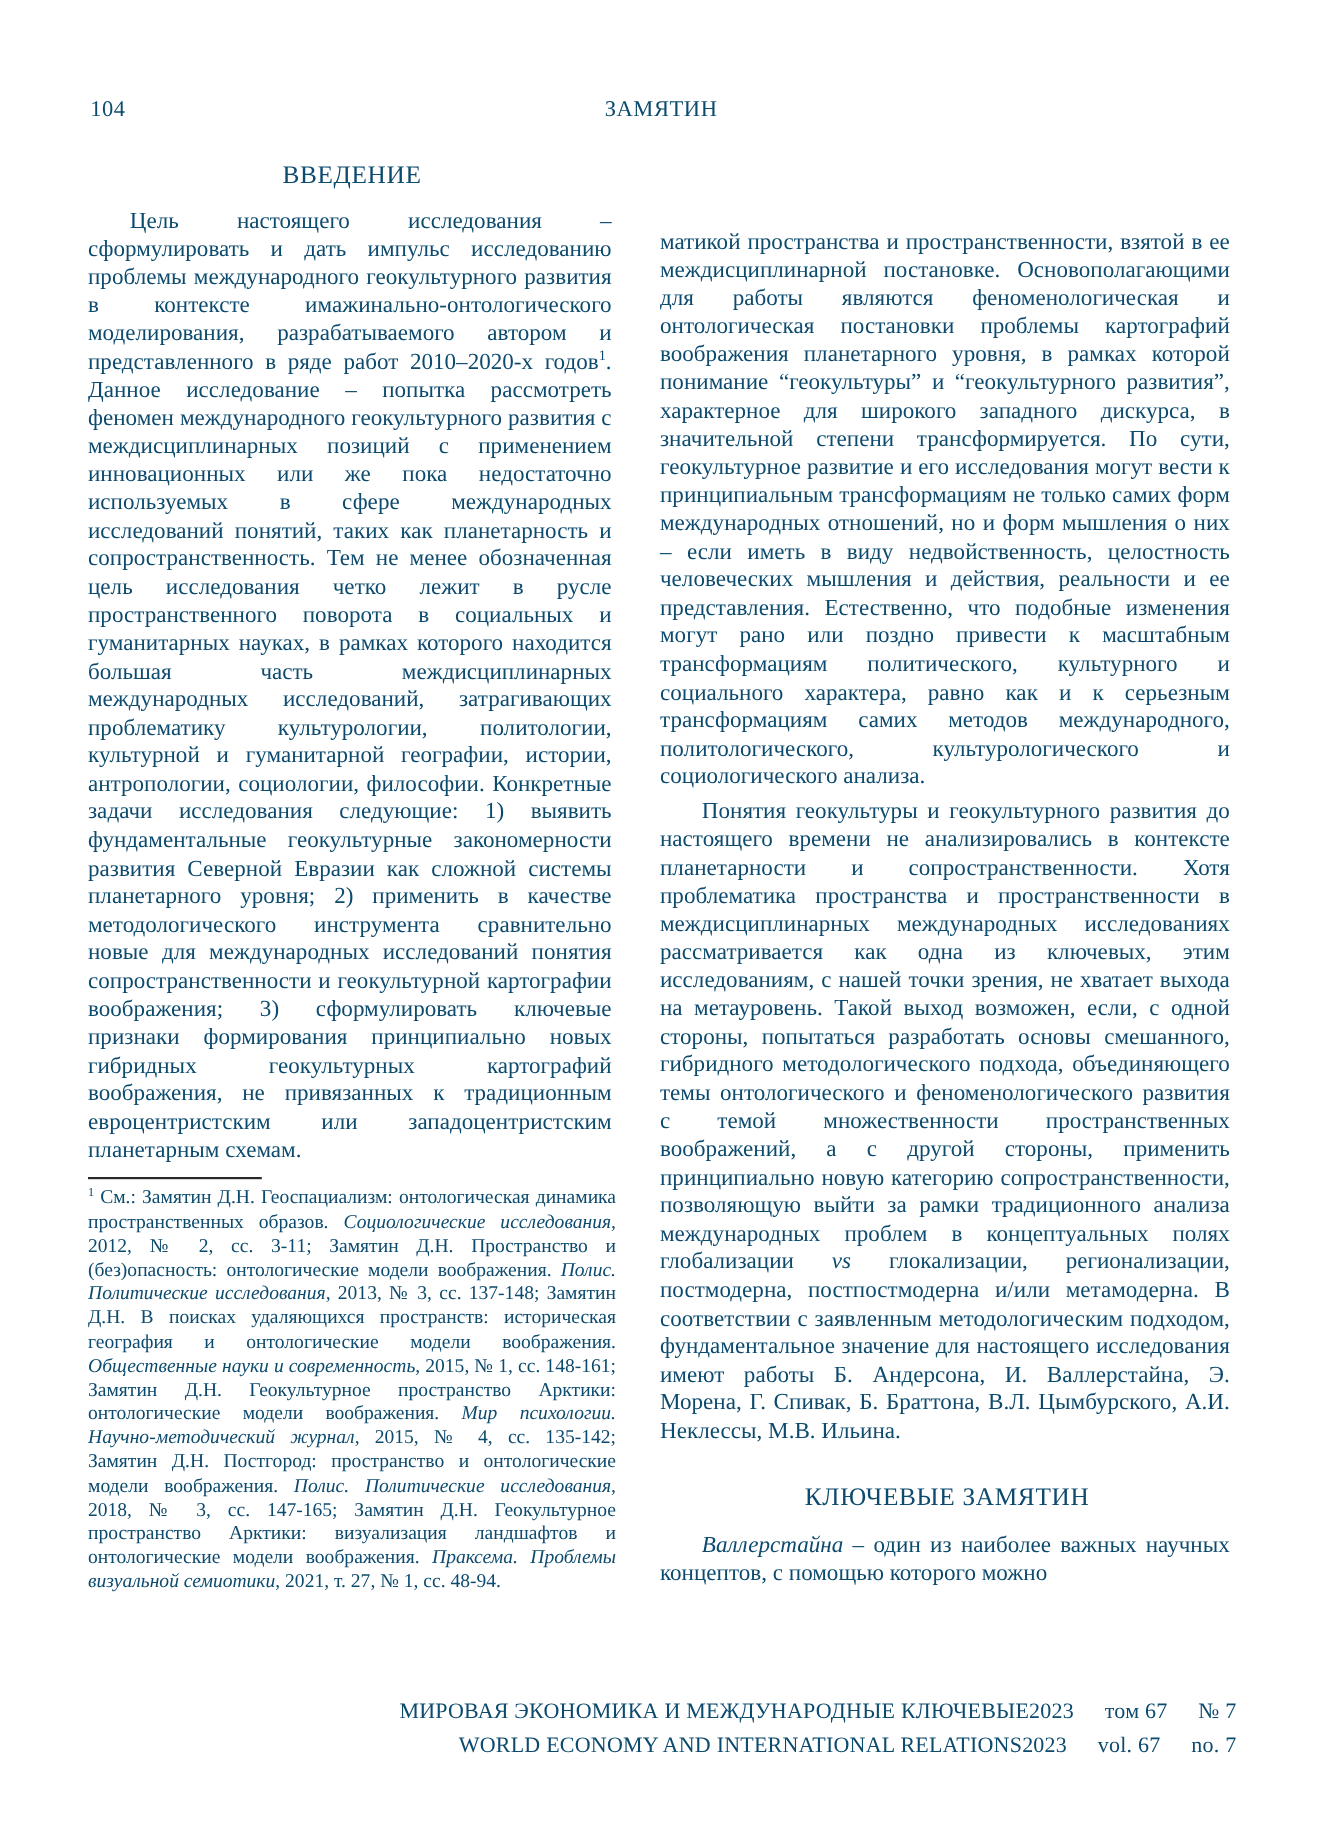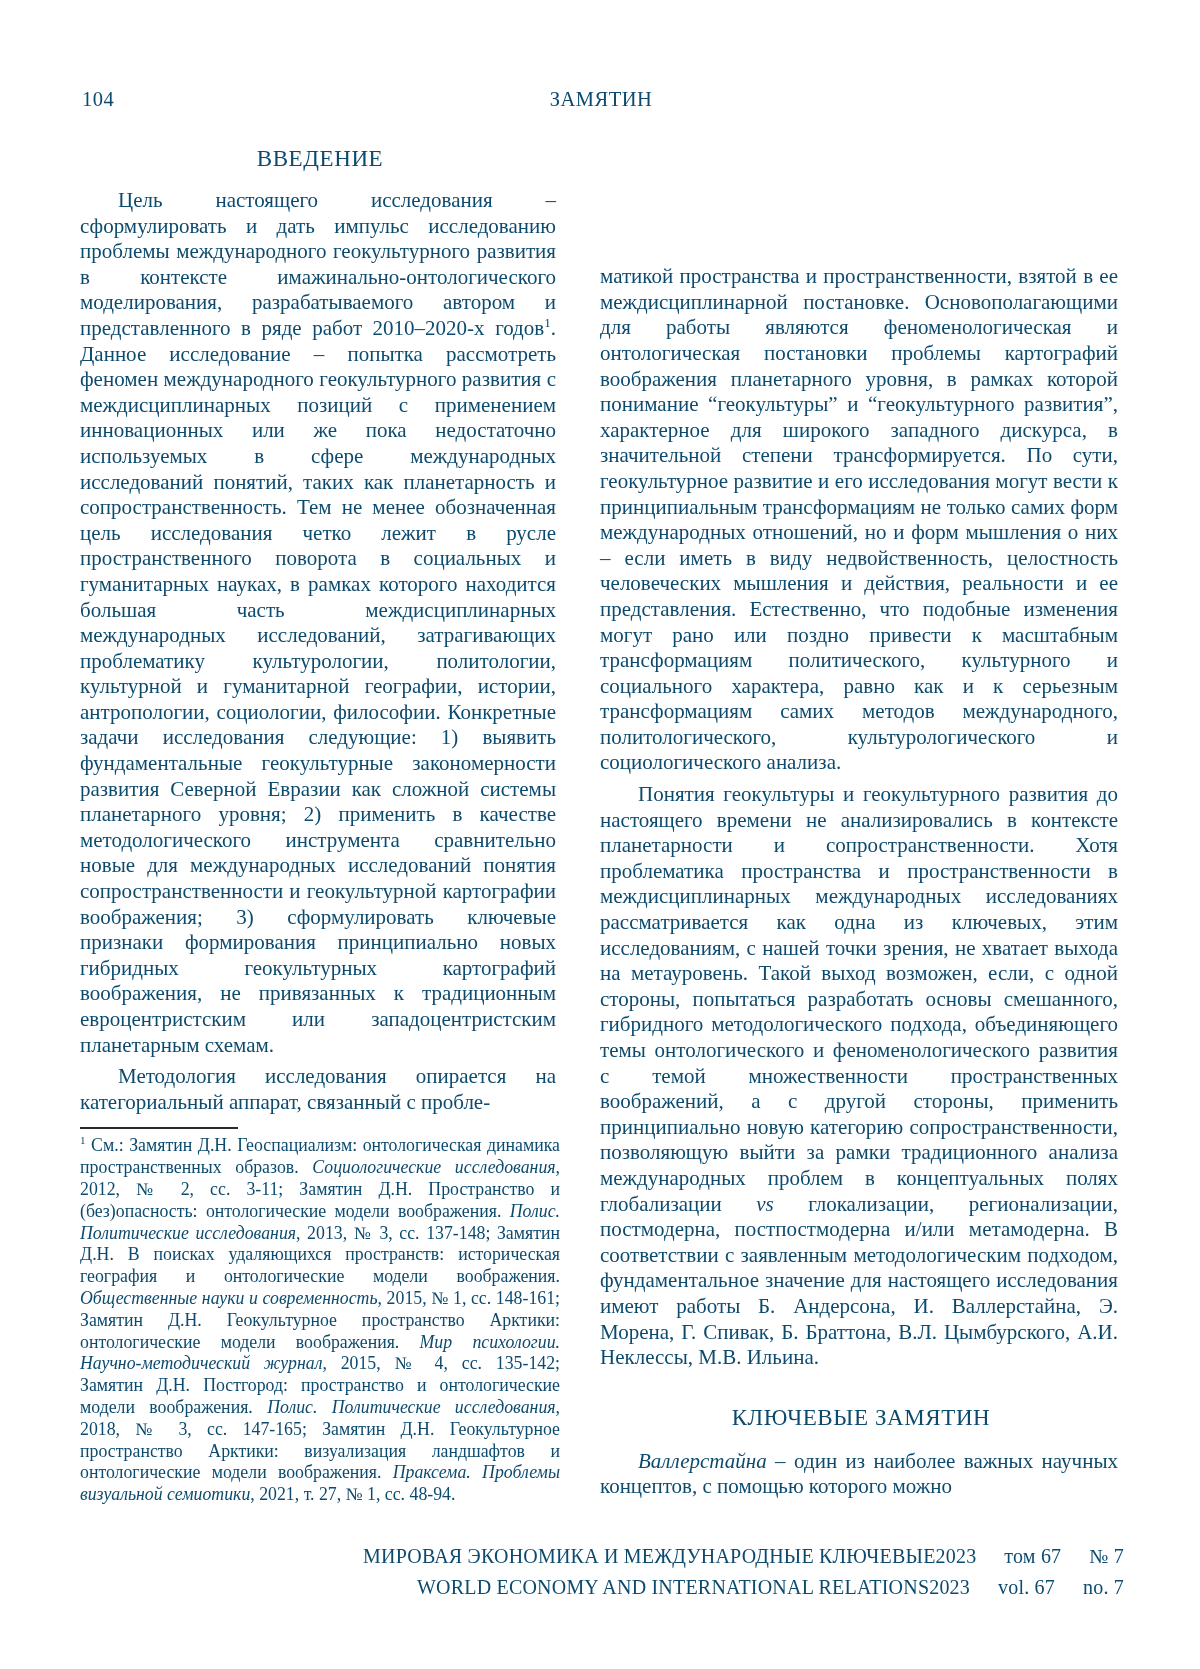--- a/index.html
+++ b/index.html
@@ -86,21 +86,20 @@
   <div class="running-header">
     <span class="page-number">104</span>
     <span class="running-title">ЗАМЯТИН</span>
   </div>
 
   <div class="columns">
 
     <div class="col col-left">
       <h2 class="section-heading">ВВЕДЕНИЕ</h2>
       <p class="body-par indent">Цель настоящего исследования – сформулировать и дать импульс исследованию проблемы международного геокультурного развития в контексте имажинально-онтологического моделирования, разрабатываемого автором и представленного в ряде работ 2010–2020-х годов<sup>1</sup>. Данное исследование – попытка рассмотреть феномен международного геокультурного развития с междисциплинарных позиций с применением инновационных или же пока недостаточно используемых в сфере международных исследований понятий, таких как планетарность и сопространственность. Тем не менее обозначенная цель исследования четко лежит в русле пространственного поворота в социальных и гуманитарных науках, в рамках которого находится большая часть междисциплинарных международных исследований, затрагивающих проблематику культурологии, политологии, культурной и гуманитарной географии, истории, антропологии, социологии, философии. Конкретные задачи исследования следующие: 1) выявить фундаментальные геокультурные закономерности развития Северной Евразии как сложной системы планетарного уровня; 2) применить в качестве методологического инструмента сравнительно новые для международных исследований понятия сопространственности и геокультурной картографии воображения; 3) сформулировать ключевые признаки формирования принципиально новых гибридных геокультурных картографий воображения, не привязанных к традиционным евроцентристским или западоцентристским планетарным схемам.</p>
-      <p class="body-par indent">Методология исследования опирается на категориальный аппарат, связанный с пробле-</p>
       <hr class="footnote-rule">
       <div class="footnote"><sup>1</sup> См.: Замятин Д.Н. Геоспациализм: онтологическая динамика пространственных образов. <i>Социологические исследования</i>, 2012, № 2, сс. 3-11; Замятин Д.Н. Пространство и (без)опасность: онтологические модели воображения. <i>Полис. Политические исследования</i>, 2013, № 3, сс. 137-148; Замятин Д.Н. В поисках удаляющихся пространств: историческая география и онтологические модели воображения. <i>Общественные науки и современность</i>, 2015, № 1, сс. 148-161; Замятин Д.Н. Геокультурное пространство Арктики: онтологические модели воображения. <i>Мир психологии. Научно-методический журнал</i>, 2015, № 4, сс. 135-142; Замятин Д.Н. Постгород: пространство и онтологические модели воображения. <i>Полис. Политические исследования</i>, 2018, № 3, сс. 147-165; Замятин Д.Н. Геокультурное пространство Арктики: визуализация ландшафтов и онтологические модели воображения. <i>Праксема. Проблемы визуальной семиотики</i>, 2021, т. 27, № 1, сс. 48-94.</div>
     </div>
 
     <div class="col col-right">
       <p class="body-par">матикой пространства и пространственности, взятой в ее междисциплинарной постановке. Основополагающими для работы являются феноменологическая и онтологическая постановки проблемы картографий воображения планетарного уровня, в рамках которой понимание “геокультуры” и “геокультурного развития”, характерное для широкого западного дискурса, в значительной степени трансформируется. По сути, геокультурное развитие и его исследования могут вести к принципиальным трансформациям не только самих форм международных отношений, но и форм мышления о них – если иметь в виду недвойственность, целостность человеческих мышления и действия, реальности и ее представления. Естественно, что подобные изменения могут рано или поздно привести к масштабным трансформациям политического, культурного и социального характера, равно как и к серьезным трансформациям самих методов международного, политологического, культурологического и социологического анализа.</p>
       <p class="body-par indent">Понятия геокультуры и геокультурного развития до настоящего времени не анализировались в контексте планетарности и сопространственности. Хотя проблематика пространства и пространственности в междисциплинарных международных исследованиях рассматривается как одна из ключевых, этим исследованиям, с нашей точки зрения, не хватает выхода на метауровень. Такой выход возможен, если, с одной стороны, попытаться разработать основы смешанного, гибридного методологического подхода, объединяющего темы онтологического и феноменологического развития с темой множественности пространственных воображений, а с другой стороны, применить принципиально новую категорию сопространственности, позволяющую выйти за рамки традиционного анализа международных проблем в концептуальных полях глобализации <i>vs</i> глокализации, регионализации, постмодерна, постпостмодерна и/или метамодерна. В соответствии с заявленным методологическим подходом, фундаментальное значение для настоящего исследования имеют работы Б. Андерсона, И. Валлерстайна, Э. Морена, Г. Спивак, Б. Браттона, В.Л. Цымбурского, А.И. Неклессы, М.В. Ильина.</p>
       <h2 class="section-heading kc-heading">КЛЮЧЕВЫЕ ЗАМЯТИН</h2>
       <p class="body-par indent"><i>Валлерстайна</i> – один из наиболее важных научных концептов, с помощью которого можно</p>
     </div>

